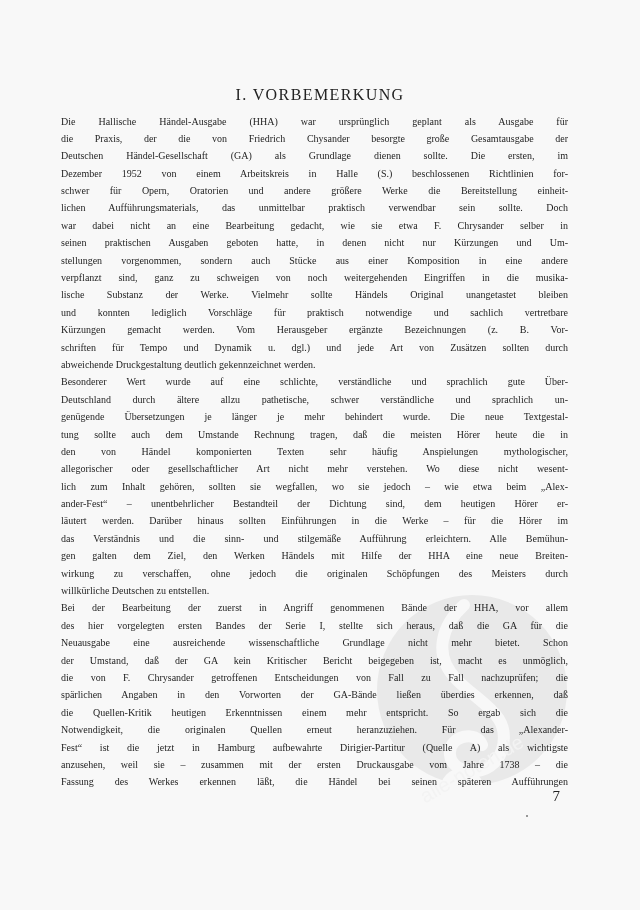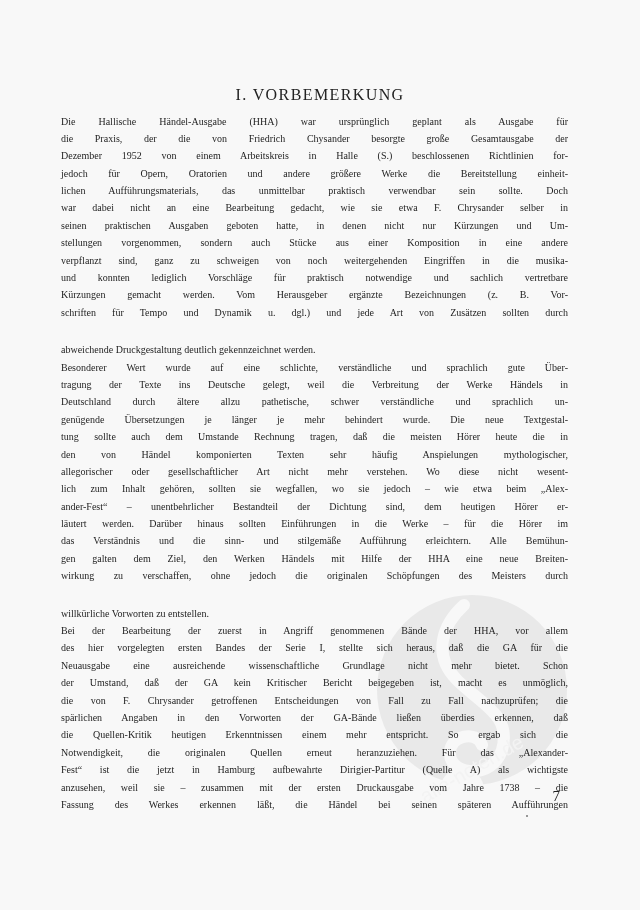--- a/index.html
+++ b/index.html
@@ -54,21 +54,20 @@
     .line {
       display: block;
       height: 17.4px;
       white-space: nowrap;
       text-align: justify;
       text-align-last: justify;
     }
     .line.last {
       text-align: left;
       text-align-last: left;
-      margin-top: 20px;
     }
     .page-number {
       position: absolute;
       left: 540px;
       top: 788px;
       width: 20px;
       text-align: right;
       font-family: "Liberation Serif", serif;
       font-size: 15px;
       color: #222;
@@ -95,47 +94,48 @@
     <circle cx="90" cy="205" r="22" fill="#f8f8f8"></circle>
     <text x="40" y="190" transform="rotate(-30 100 180)" font-family="Liberation Sans, sans-serif" font-size="20" fill="#f3f3f3">alle-noten.de</text>
   </svg>
 
   <div class="title">I. VORBEMERKUNG</div>
 
   <div class="body-text" id="body-text">
       <div>
         <span class="line">Die Hallische Händel-Ausgabe (HHA) war ursprünglich geplant als Ausgabe für</span>
         <span class="line">die Praxis, der die von Friedrich Chysander besorgte große Gesamtausgabe der</span>
+        <span class="line">Deutschen Händel-Gesellschaft (GA) als Grundlage dienen sollte. Die ersten, im</span>
         <span class="line">Dezember 1952 von einem Arbeitskreis in Halle (S.) beschlossenen Richtlinien for-</span>
-        <span class="line">jedoch für Opern, Oratorien und andere größere Werke die Bereitstellung einheit-</span>
+        <span class="line">schwer für Opern, Oratorien und andere größere Werke die Bereitstellung einheit-</span>
         <span class="line">lichen Aufführungsmaterials, das unmittelbar praktisch verwendbar sein sollte. Doch</span>
         <span class="line">war dabei nicht an eine Bearbeitung gedacht, wie sie etwa F. Chrysander selber in</span>
         <span class="line">seinen praktischen Ausgaben geboten hatte, in denen nicht nur Kürzungen und Um-</span>
         <span class="line">stellungen vorgenommen, sondern auch Stücke aus einer Komposition in eine andere</span>
         <span class="line">verpflanzt sind, ganz zu schweigen von noch weitergehenden Eingriffen in die musika-</span>
+        <span class="line">lische Substanz der Werke. Vielmehr sollte Händels Original unangetastet bleiben</span>
         <span class="line">und konnten lediglich Vorschläge für praktisch notwendige und sachlich vertretbare</span>
         <span class="line">Kürzungen gemacht werden. Vom Herausgeber ergänzte Bezeichnungen (z. B. Vor-</span>
         <span class="line">schriften für Tempo und Dynamik u. dgl.) und jede Art von Zusätzen sollten durch</span>
         <span class="line last">abweichende Druckgestaltung deutlich gekennzeichnet werden.</span>
       </div>
       <div>
         <span class="line">Besonderer Wert wurde auf eine schlichte, verständliche und sprachlich gute Über-</span>
-        <span class="line">tragung der Texte ins Deutsche gelegt, weil die Verbreitung der Werke Händels in</span>
         <span class="line">Deutschland durch ältere allzu pathetische, schwer verständliche und sprachlich un-</span>
         <span class="line">genügende Übersetzungen je länger je mehr behindert wurde. Die neue Textgestal-</span>
         <span class="line">tung sollte auch dem Umstande Rechnung tragen, daß die meisten Hörer heute die in</span>
         <span class="line">den von Händel komponierten Texten sehr häufig Anspielungen mythologischer,</span>
         <span class="line">allegorischer oder gesellschaftlicher Art nicht mehr verstehen. Wo diese nicht wesent-</span>
         <span class="line">lich zum Inhalt gehören, sollten sie wegfallen, wo sie jedoch – wie etwa beim „Alex-</span>
         <span class="line">ander-Fest“ – unentbehrlicher Bestandteil der Dichtung sind, dem heutigen Hörer er-</span>
         <span class="line">läutert werden. Darüber hinaus sollten Einführungen in die Werke – für die Hörer im</span>
         <span class="line">das Verständnis und die sinn- und stilgemäße Aufführung erleichtern. Alle Bemühun-</span>
         <span class="line">gen galten dem Ziel, den Werken Händels mit Hilfe der HHA eine neue Breiten-</span>
         <span class="line">wirkung zu verschaffen, ohne jedoch die originalen Schöpfungen des Meisters durch</span>
-        <span class="line last">willkürliche Vorworten zu entstellen.</span>
+        <span class="line last">willkürliche Deutschen zu entstellen.</span>
       </div>
       <div>
         <span class="line">Bei der Bearbeitung der zuerst in Angriff genommenen Bände der HHA, vor allem</span>
         <span class="line">des hier vorgelegten ersten Bandes der Serie I, stellte sich heraus, daß die GA für die</span>
         <span class="line">Neuausgabe eine ausreichende wissenschaftliche Grundlage nicht mehr bietet. Schon</span>
         <span class="line">der Umstand, daß der GA kein Kritischer Bericht beigegeben ist, macht es unmöglich,</span>
         <span class="line">die von F. Chrysander getroffenen Entscheidungen von Fall zu Fall nachzuprüfen; die</span>
         <span class="line">spärlichen Angaben in den Vorworten der GA-Bände ließen überdies erkennen, daß</span>
         <span class="line">die Quellen-Kritik heutigen Erkenntnissen einem mehr entspricht. So ergab sich die</span>
         <span class="line">Notwendigkeit, die originalen Quellen erneut heranzuziehen. Für das „Alexander-</span>

